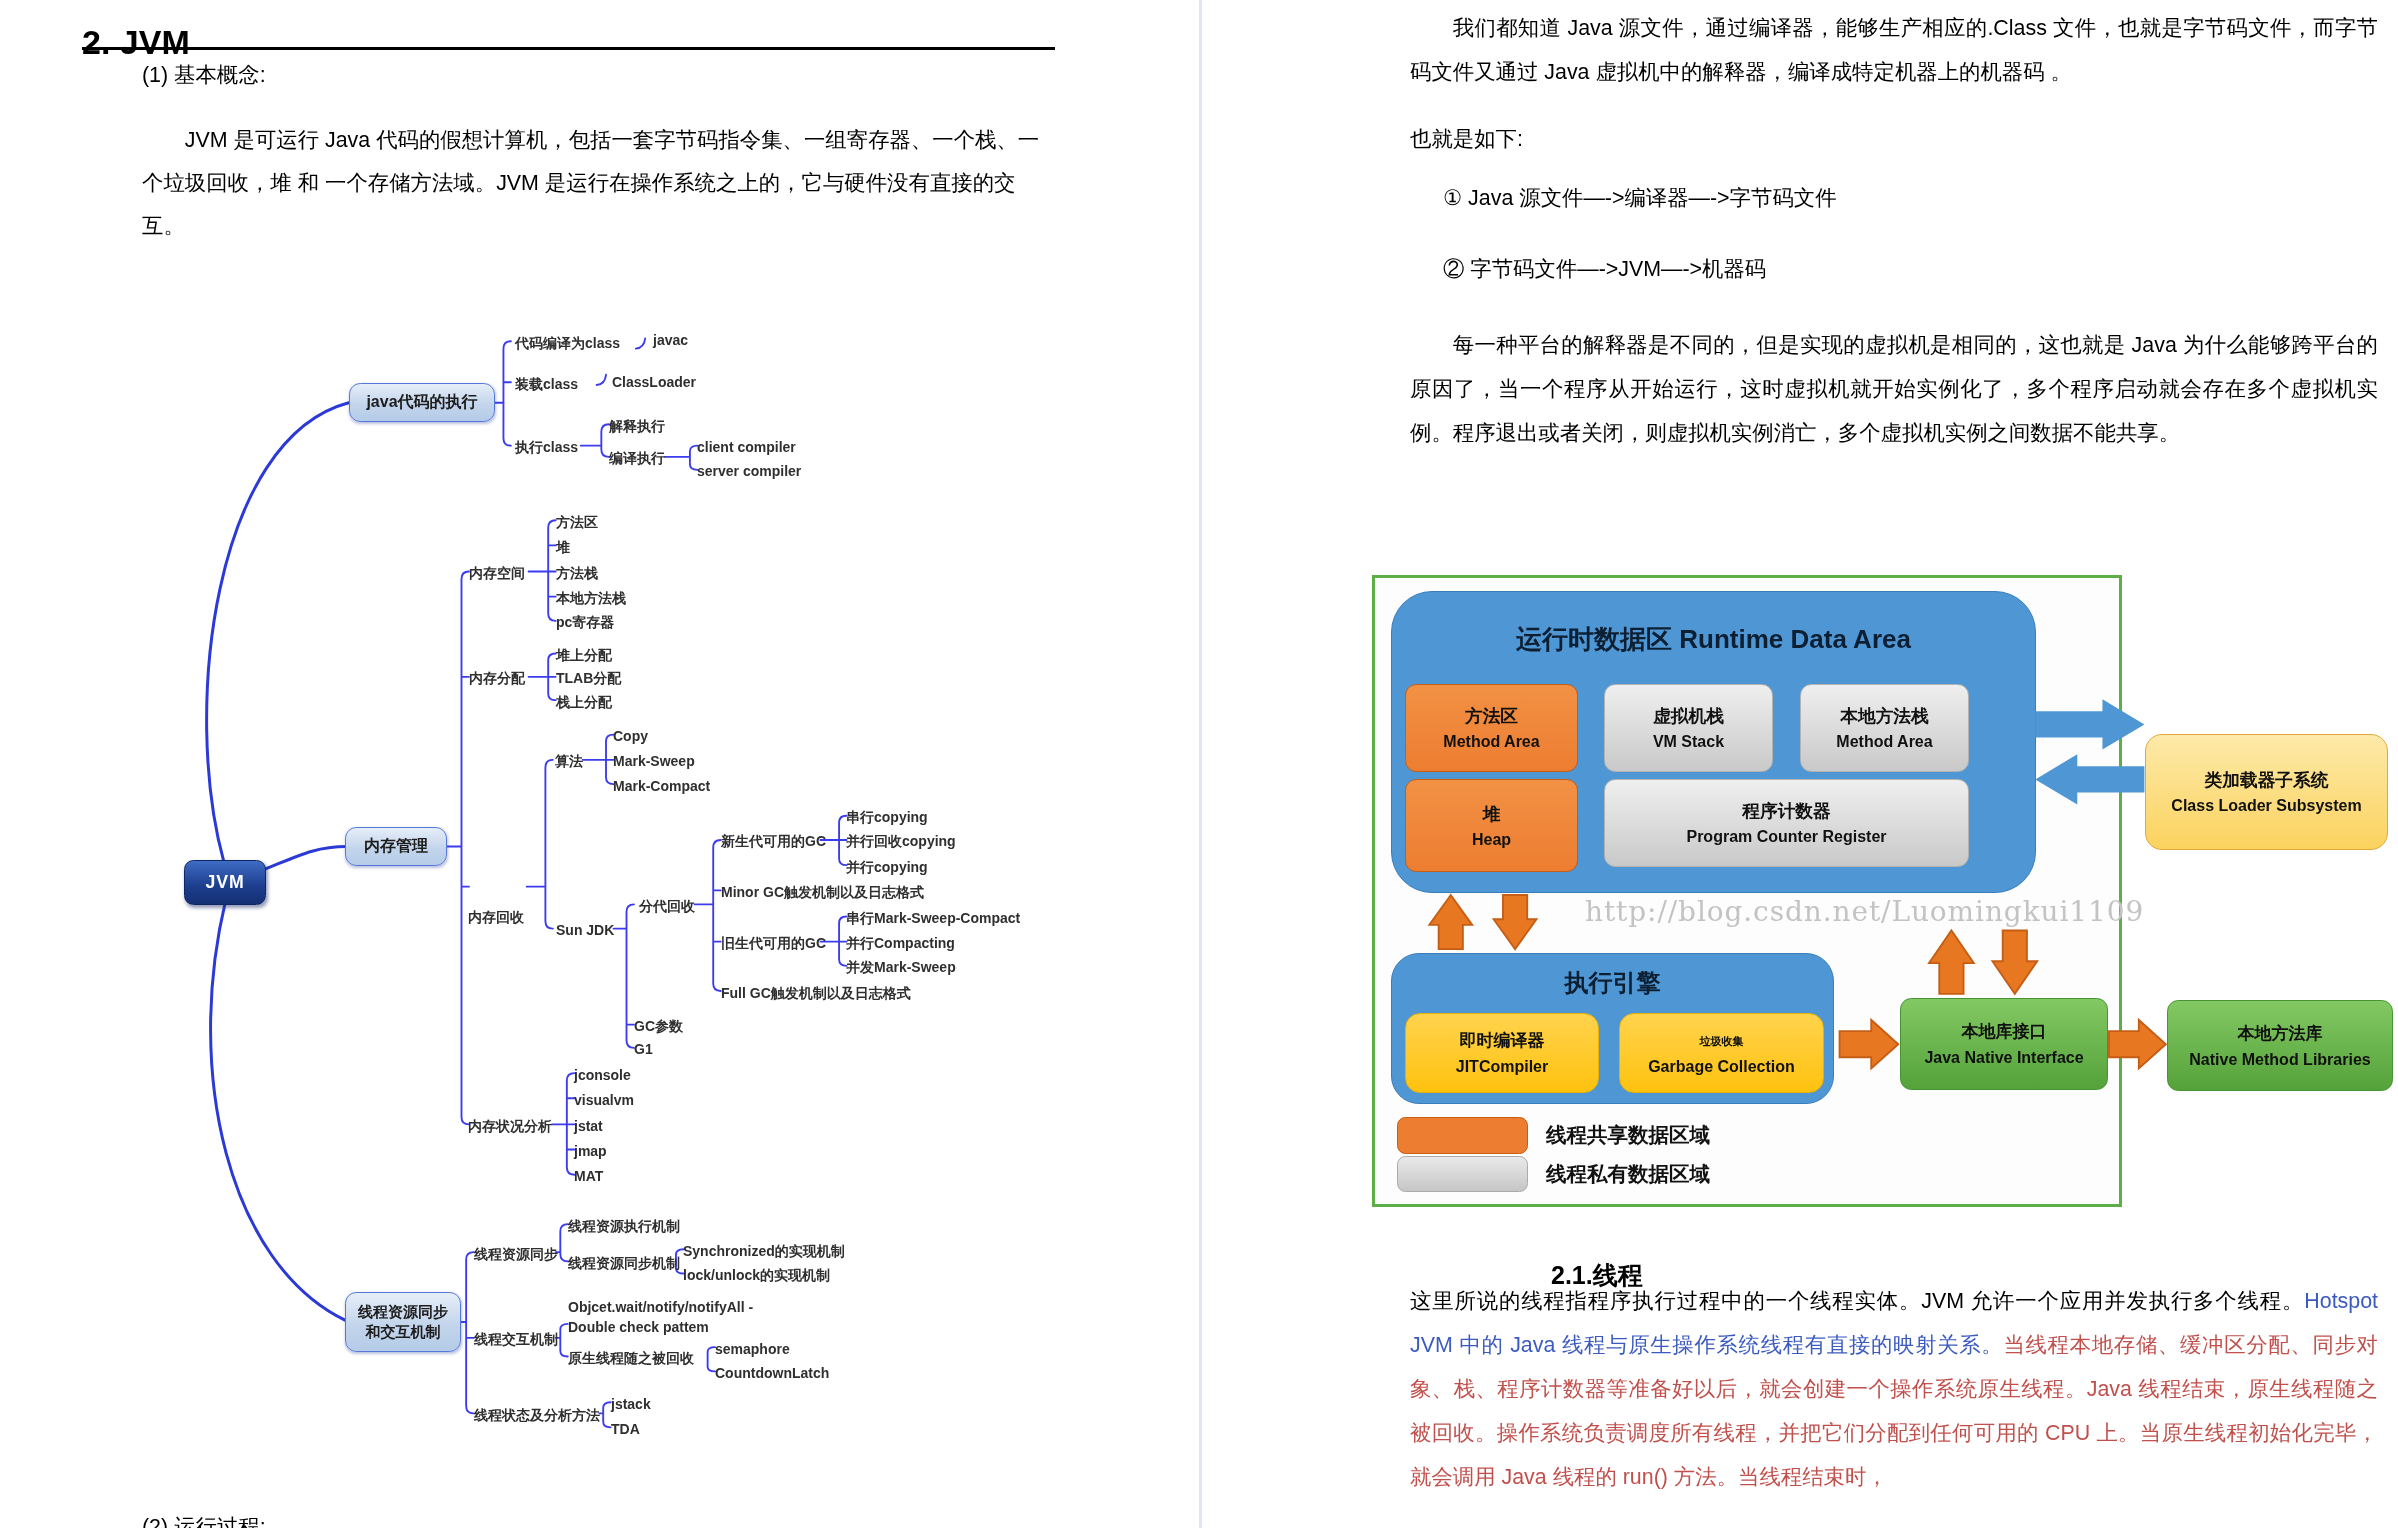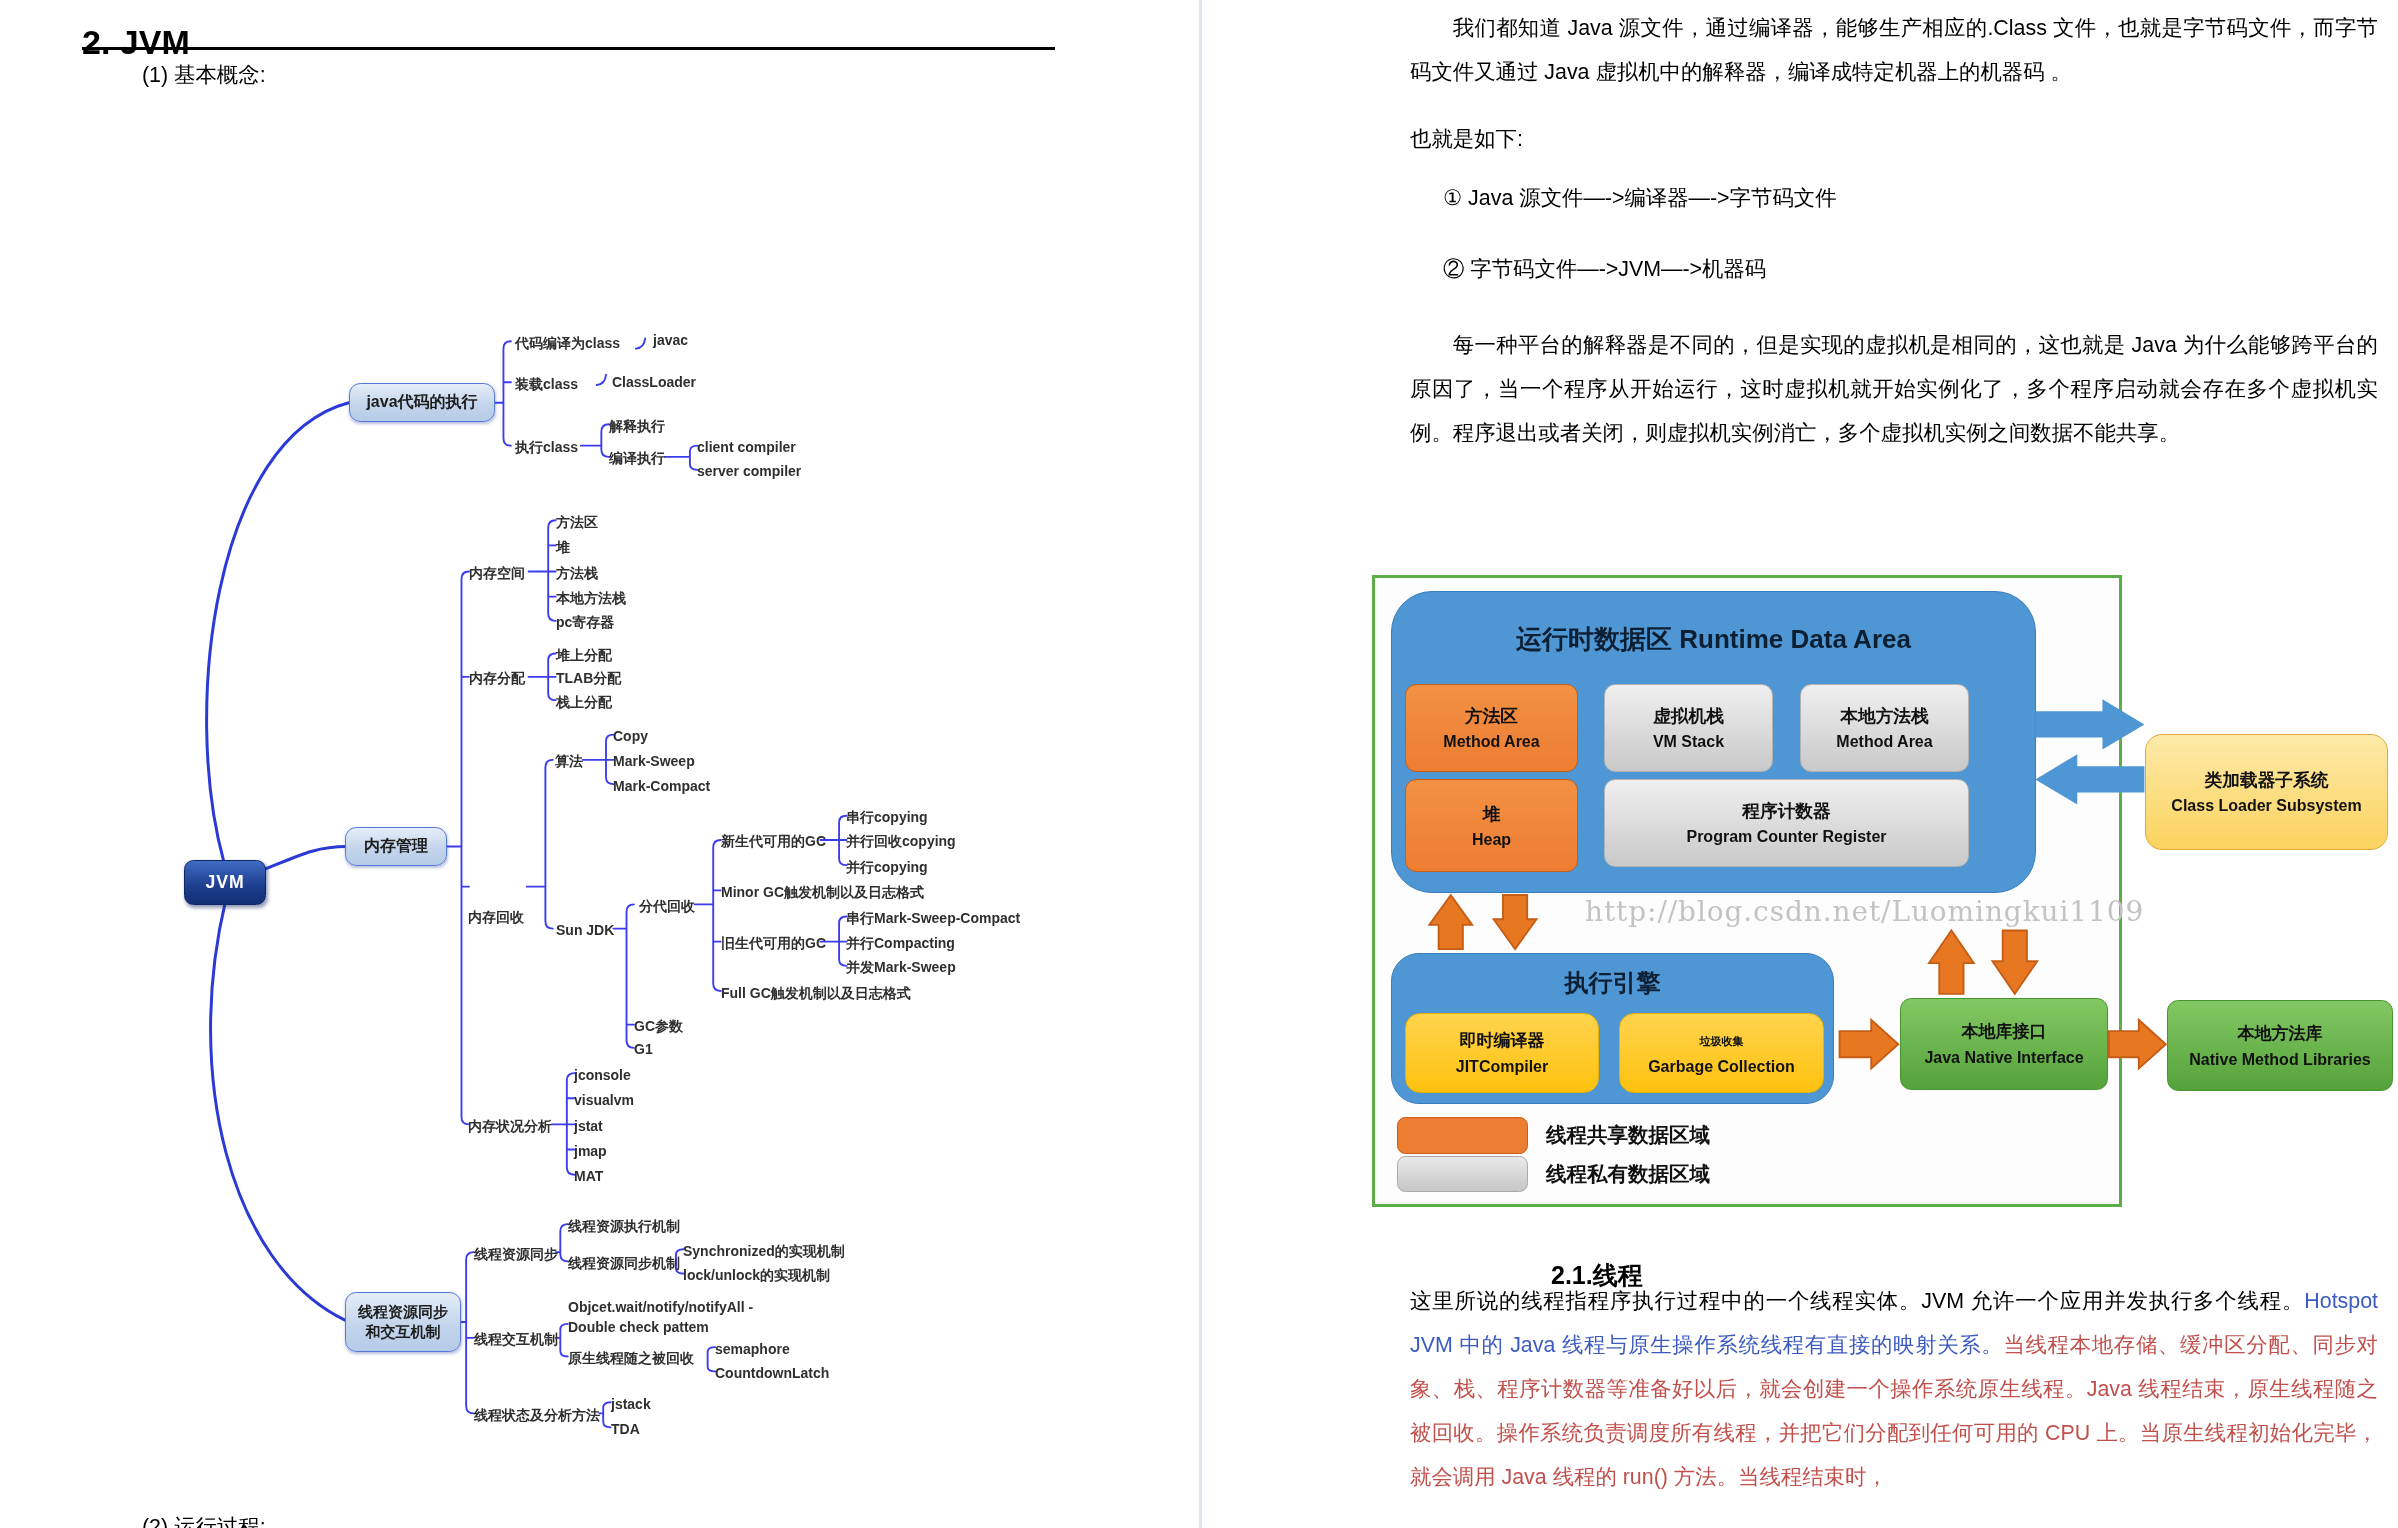--- a/index.html
+++ b/index.html
@@ -51,20 +51,21 @@
   svg.arrows{position:absolute;left:0;top:0;pointer-events:none;}
 </style>
 </head>
 <body>
 
 <div id="root">
 
   <h1 class="doc-title">2. JVM</h1>
   <div class="title-rule"></div>
   <div class="body-text" style="left:142px;top:54px;width:916px;">(1) 基本概念:</div>
+  <div class="body-text indent2" style="left:142px;top:119px;width:916px;">JVM 是可运行 Java 代码的假想计算机，包括一套字节码指令集、一组寄存器、一个栈、一个垃圾回收，堆 和 一个存储方法域。JVM 是运行在操作系统之上的，它与硬件没有直接的交互。</div>
   <div class="body-text" style="left:142px;top:1506px;width:916px;">(2) 运行过程:</div>
 
   <svg class="mmlines" width="1212" height="1529" viewBox="0 0 1300 1640">
     <g fill="none" stroke="#2b3ad6" stroke-width="3.2" stroke-linecap="round">
       <path d="M240,924 C195,760 230,470 374,432"></path>
       <path d="M280,934 C320,918 338,908 372,908"></path>
       <path d="M242,966 C198,1150 245,1355 370,1416"></path>
     </g>
     <g fill="none" stroke="#3b3bf0" stroke-width="2" stroke-linecap="round">
 

